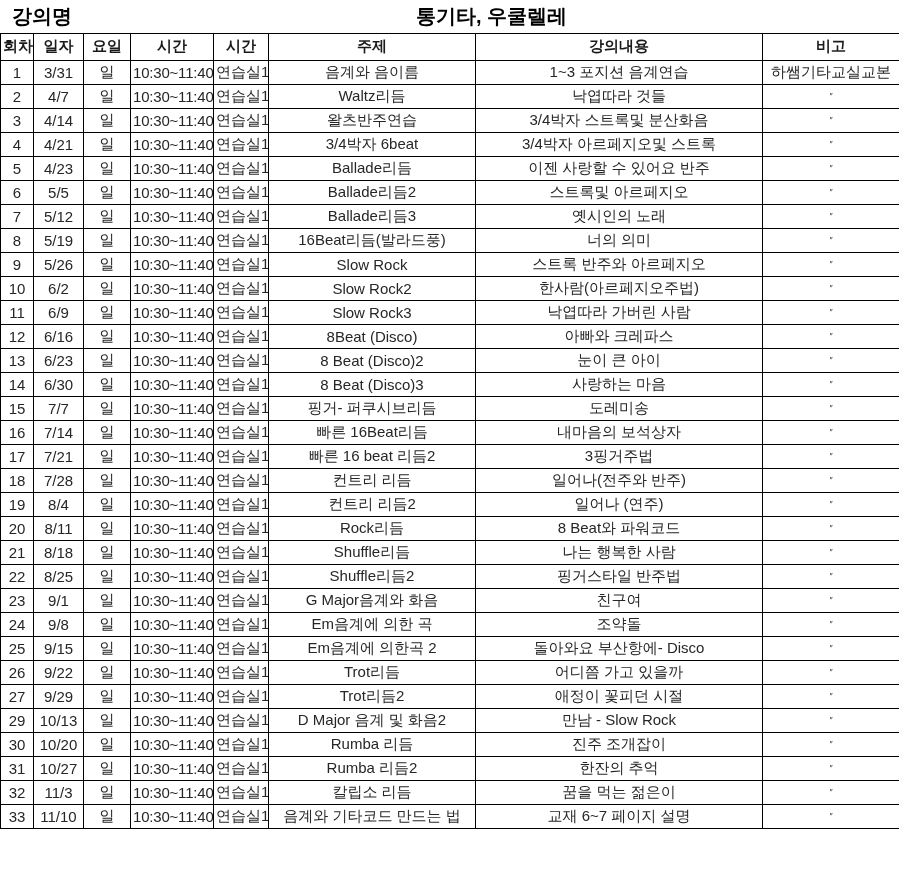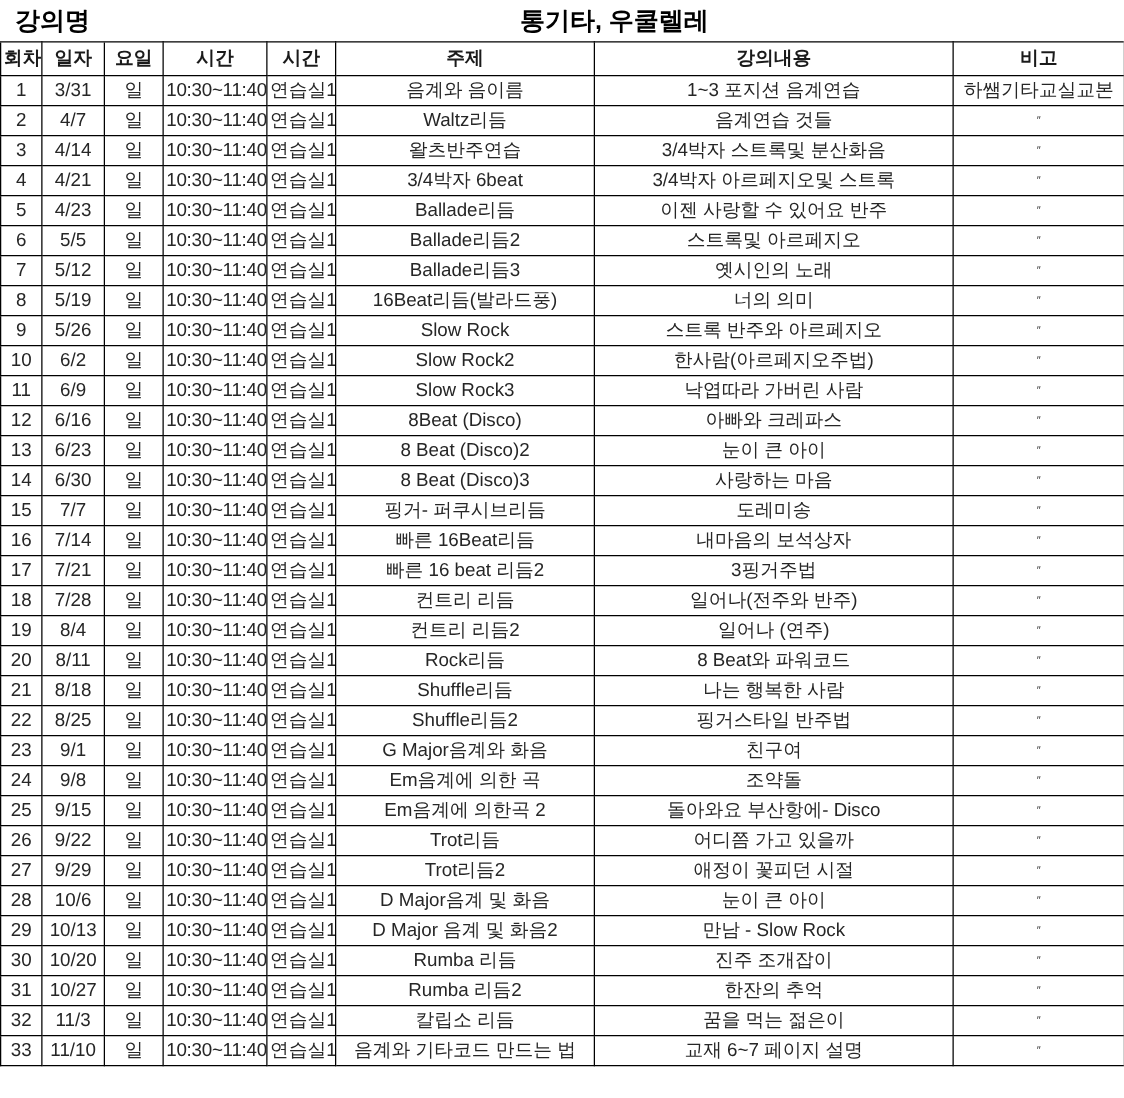--- a/index.html
+++ b/index.html
@@ -88,21 +88,21 @@
     <td class="c-content">1~3 포지션 음계연습</td>
     <td class="c-note">하쌤기타교실교본</td>
   </tr>
       <tr class="data-row">
     <td class="c-no">2</td>
     <td class="c-date">4/7</td>
     <td class="c-day">일</td>
     <td class="c-time">10:30~11:40</td>
     <td class="c-room">연습실1</td>
     <td class="c-topic">Waltz리듬</td>
-    <td class="c-content">음계연습 것들</td>
+    <td class="c-content">낙엽따라 것들</td>
     <td class="c-note ditto">″</td>
   </tr>
       <tr class="data-row">
     <td class="c-no">3</td>
     <td class="c-date">4/14</td>
     <td class="c-day">일</td>
     <td class="c-time">10:30~11:40</td>
     <td class="c-room">연습실1</td>
     <td class="c-topic">왈츠반주연습</td>
     <td class="c-content">3/4박자 스트록및 분산화음</td>
@@ -339,30 +339,20 @@
     <td class="c-note ditto">″</td>
   </tr>
       <tr class="data-row">
     <td class="c-no">27</td>
     <td class="c-date">9/29</td>
     <td class="c-day">일</td>
     <td class="c-time">10:30~11:40</td>
     <td class="c-room">연습실1</td>
     <td class="c-topic">Trot리듬2</td>
     <td class="c-content">애정이 꽃피던 시절</td>
-    <td class="c-note ditto">″</td>
-  </tr>
-      <tr class="data-row">
-    <td class="c-no">28</td>
-    <td class="c-date">10/6</td>
-    <td class="c-day">일</td>
-    <td class="c-time">10:30~11:40</td>
-    <td class="c-room">연습실1</td>
-    <td class="c-topic">D Major음계 및 화음</td>
-    <td class="c-content">눈이 큰 아이</td>
     <td class="c-note ditto">″</td>
   </tr>
       <tr class="data-row">
     <td class="c-no">29</td>
     <td class="c-date">10/13</td>
     <td class="c-day">일</td>
     <td class="c-time">10:30~11:40</td>
     <td class="c-room">연습실1</td>
     <td class="c-topic">D Major 음계 및 화음2</td>
     <td class="c-content">만남 - Slow Rock</td>

